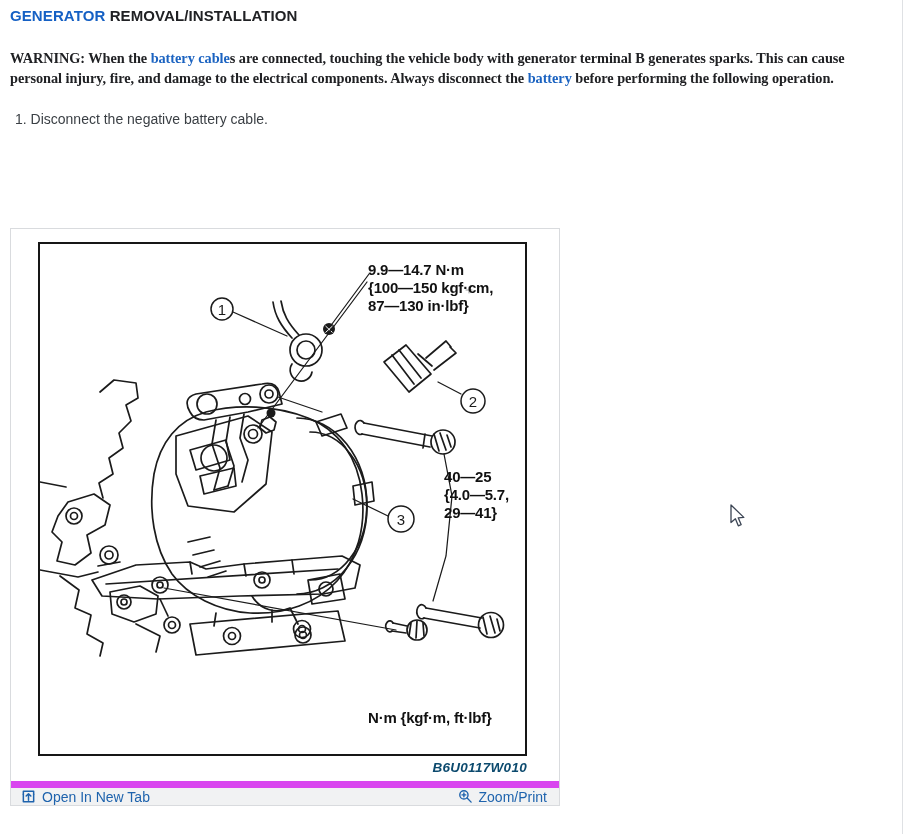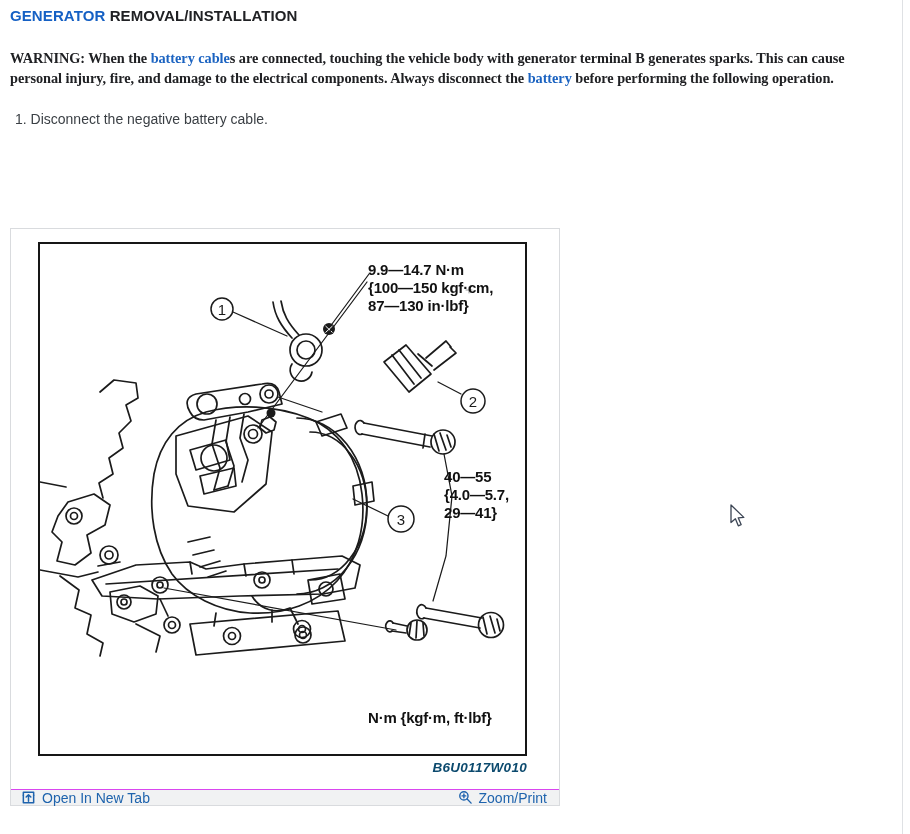--- a/index.html
+++ b/index.html
@@ -18,21 +18,21 @@
   .draw-frame { position:absolute; left:27px; top:13px; width:489px; height:514px; border:2px solid #161616; background:#ffffff; }
   .draw-frame svg.art { position:absolute; left:0; top:0; }
 
   .ann { position:absolute; font-size:15px; font-weight:700; color:#111; line-height:18px; letter-spacing:-.2px; white-space:nowrap; }
   .ann-top { left:328px; top:17px; }
   .ann-mid { left:404px; top:224px; }
   .ann-units { left:328px; top:465px; }
 
   .fig-code { position:absolute; top:531px; right:32px; font-size:13.5px; font-style:italic; font-weight:700; color:#0c4a6e; letter-spacing:.3px; }
 
-  .fig-footer { position:absolute; left:0; bottom:0; width:100%; height:16px; background:#f1f2f3; border-top:1px solid #d946ef; display:flex; align-items:center; justify-content:space-between; padding:0 12px 0 10px; }
+  .fig-footer { position:absolute; left:0; bottom:0; width:100%; height:24px; background:#f1f2f3; border-top:7px solid #d946ef; display:flex; align-items:center; justify-content:space-between; padding:0 12px 0 10px; }
   .fig-link { display:flex; align-items:center; gap:6px; font-size:14px; color:#1e63ad; text-decoration:none; cursor:pointer; }
   .fig-link svg { display:block; }
 
   .cursor { position:absolute; left:729px; top:504px; }
 </style>
 </head>
 <body>
 
 <div class="page-right-border"></div>
 
@@ -171,21 +171,21 @@
         <text x="361" y="280.5">3</text>
       </g>
     </svg>
 
     <div class="ann ann-top">
       <div>9.9—14.7 N·m</div>
       <div>{100—150 kgf·cm,</div>
       <div>87—130 in·lbf}</div>
     </div>
     <div class="ann ann-mid">
-      <div>40—55</div>
+      <div>40—25</div>
       <div>{4.0—5.7,</div>
       <div>29—41}</div>
     </div>
     <div class="ann ann-units">N·m {kgf·m, ft·lbf}</div>
   </div>
 
   <div class="fig-code">B6U0117W010</div>
 
   <div class="fig-footer">
     <a class="fig-link" href="#">

